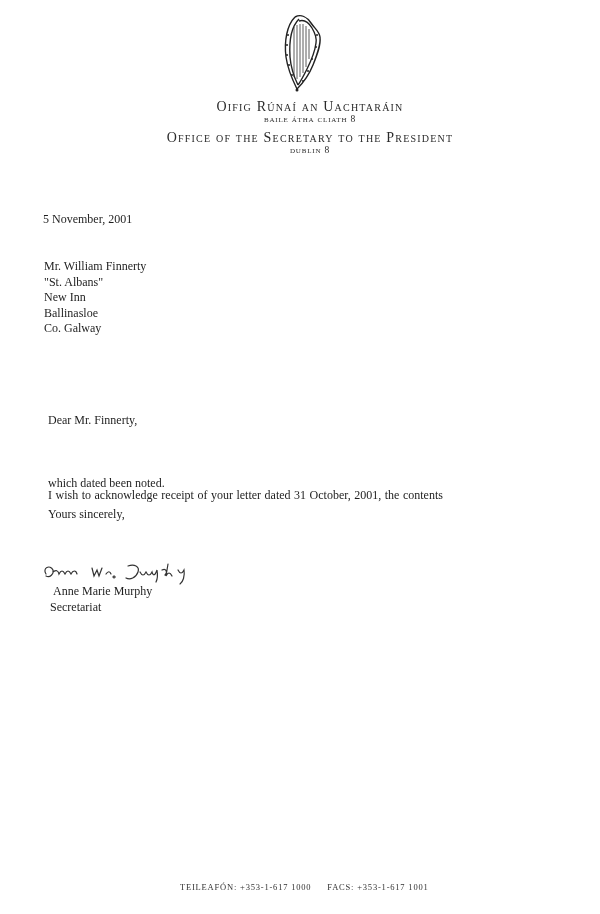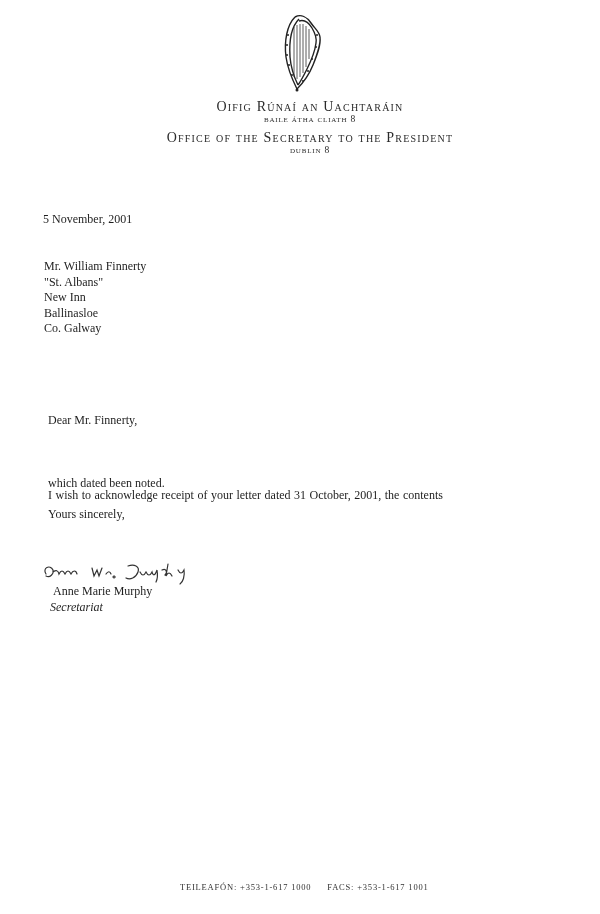--- a/index.html
+++ b/index.html
@@ -70,21 +70,21 @@
 
 <svg class="sig" viewBox="0 0 170 26">
   <g fill="none" stroke="#333" stroke-width="1.2" stroke-linecap="round">
     <path d="M6 14 C 2 8, 10 4, 13 10 C 14 14, 10 18, 6 16 M13 12 c3 -2 5 -2 6 2 c2 -4 4 -4 6 0 c2 -4 4 -4 6 0 c2 -4 5 -4 6 0"></path>
     <path d="M52 8 l2 8 l3 -6 l2 6 l3 -8 M66 14 c2 -3 4 -3 5 0 M74 16 a1 1 0 1 0 0.1 0"></path>
     <path d="M88 6 c6 -2 12 0 10 6 c-2 6 -8 8 -12 6 M100 12 c2 4 4 4 6 0 c2 4 4 4 6 0 c1 4 3 4 5 -2 c1 6 0 10 -1 12 M122 10 c4 -2 6 2 3 5 M128 4 l-2 12 c2 -4 4 -4 6 0 M138 10 c2 4 4 4 6 0 c1 6 -1 12 -4 14"></path>
   </g>
 </svg>
 
 <div class="abs body-text" style="left:53px; top:584px;">Anne Marie Murphy</div>
-<div class="abs body-text" style="left:50px; top:600px;font-style:italic;">Secretariat</div>
+<div class="abs body-text" style="left:50px; top:600px;">Secretariat</div>
 
 <div class="abs footer" style="left:180px; top:882px;text-align:center;">
   <span>TEILEAFÓN:</span>
   <span>+353-1-617 1000</span>
   <span style="display:inline-block; width:10px;"></span>
   <span>FACS:</span>
   <span>+353-1-617 1001</span>
 </div>
 
 </body></html>

